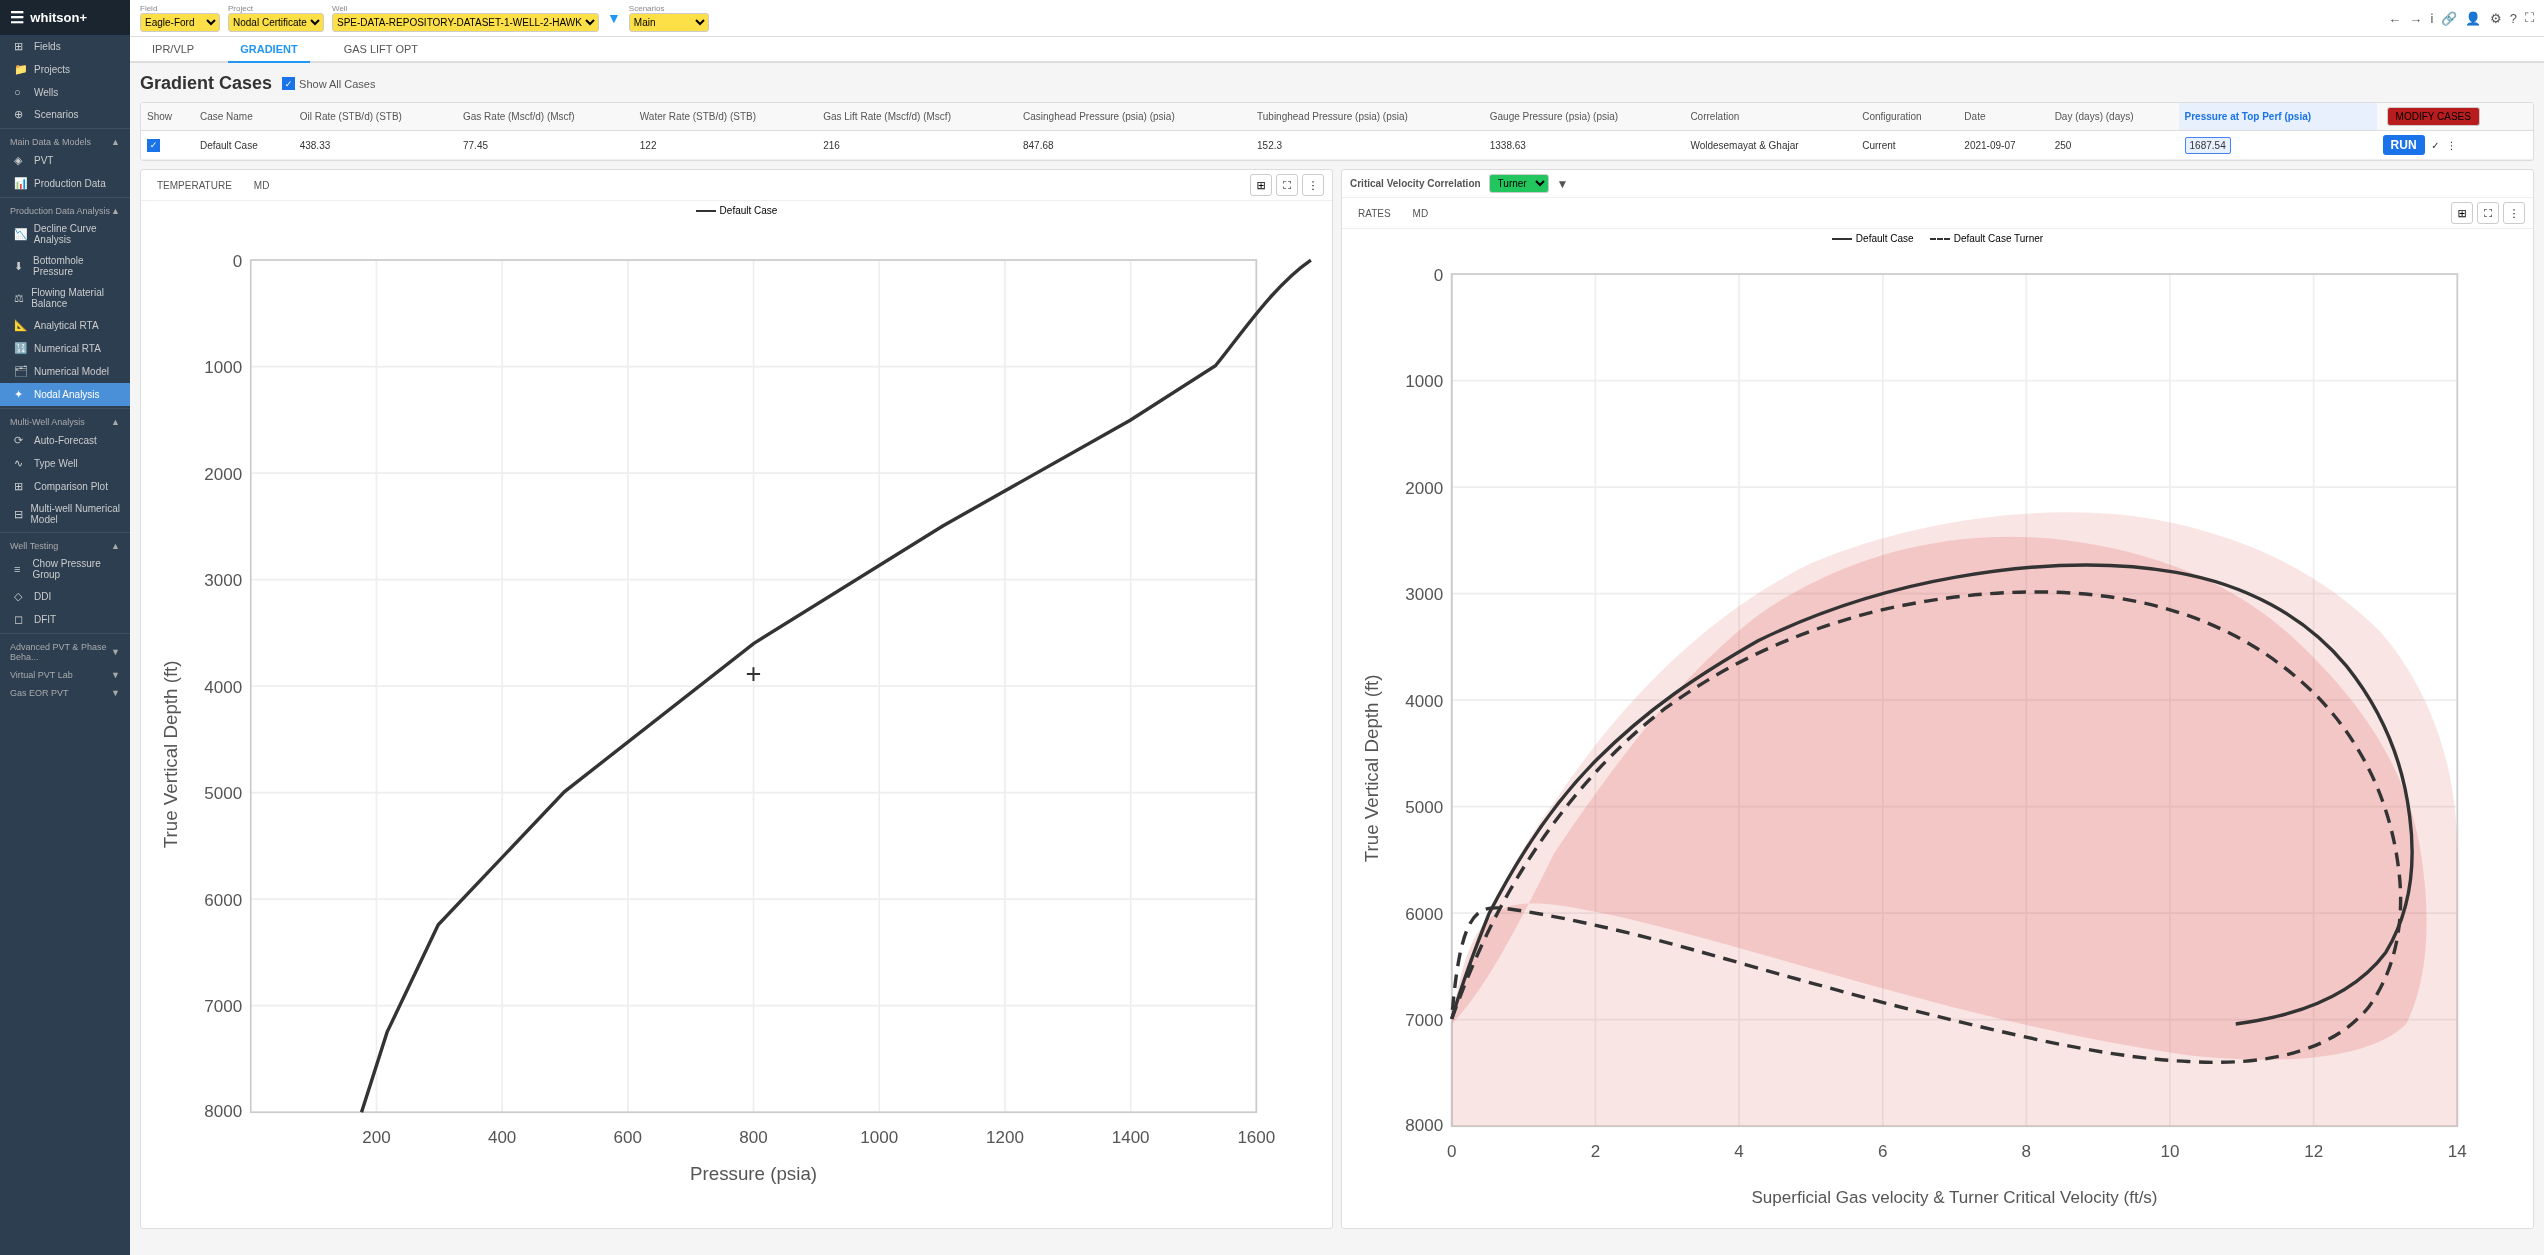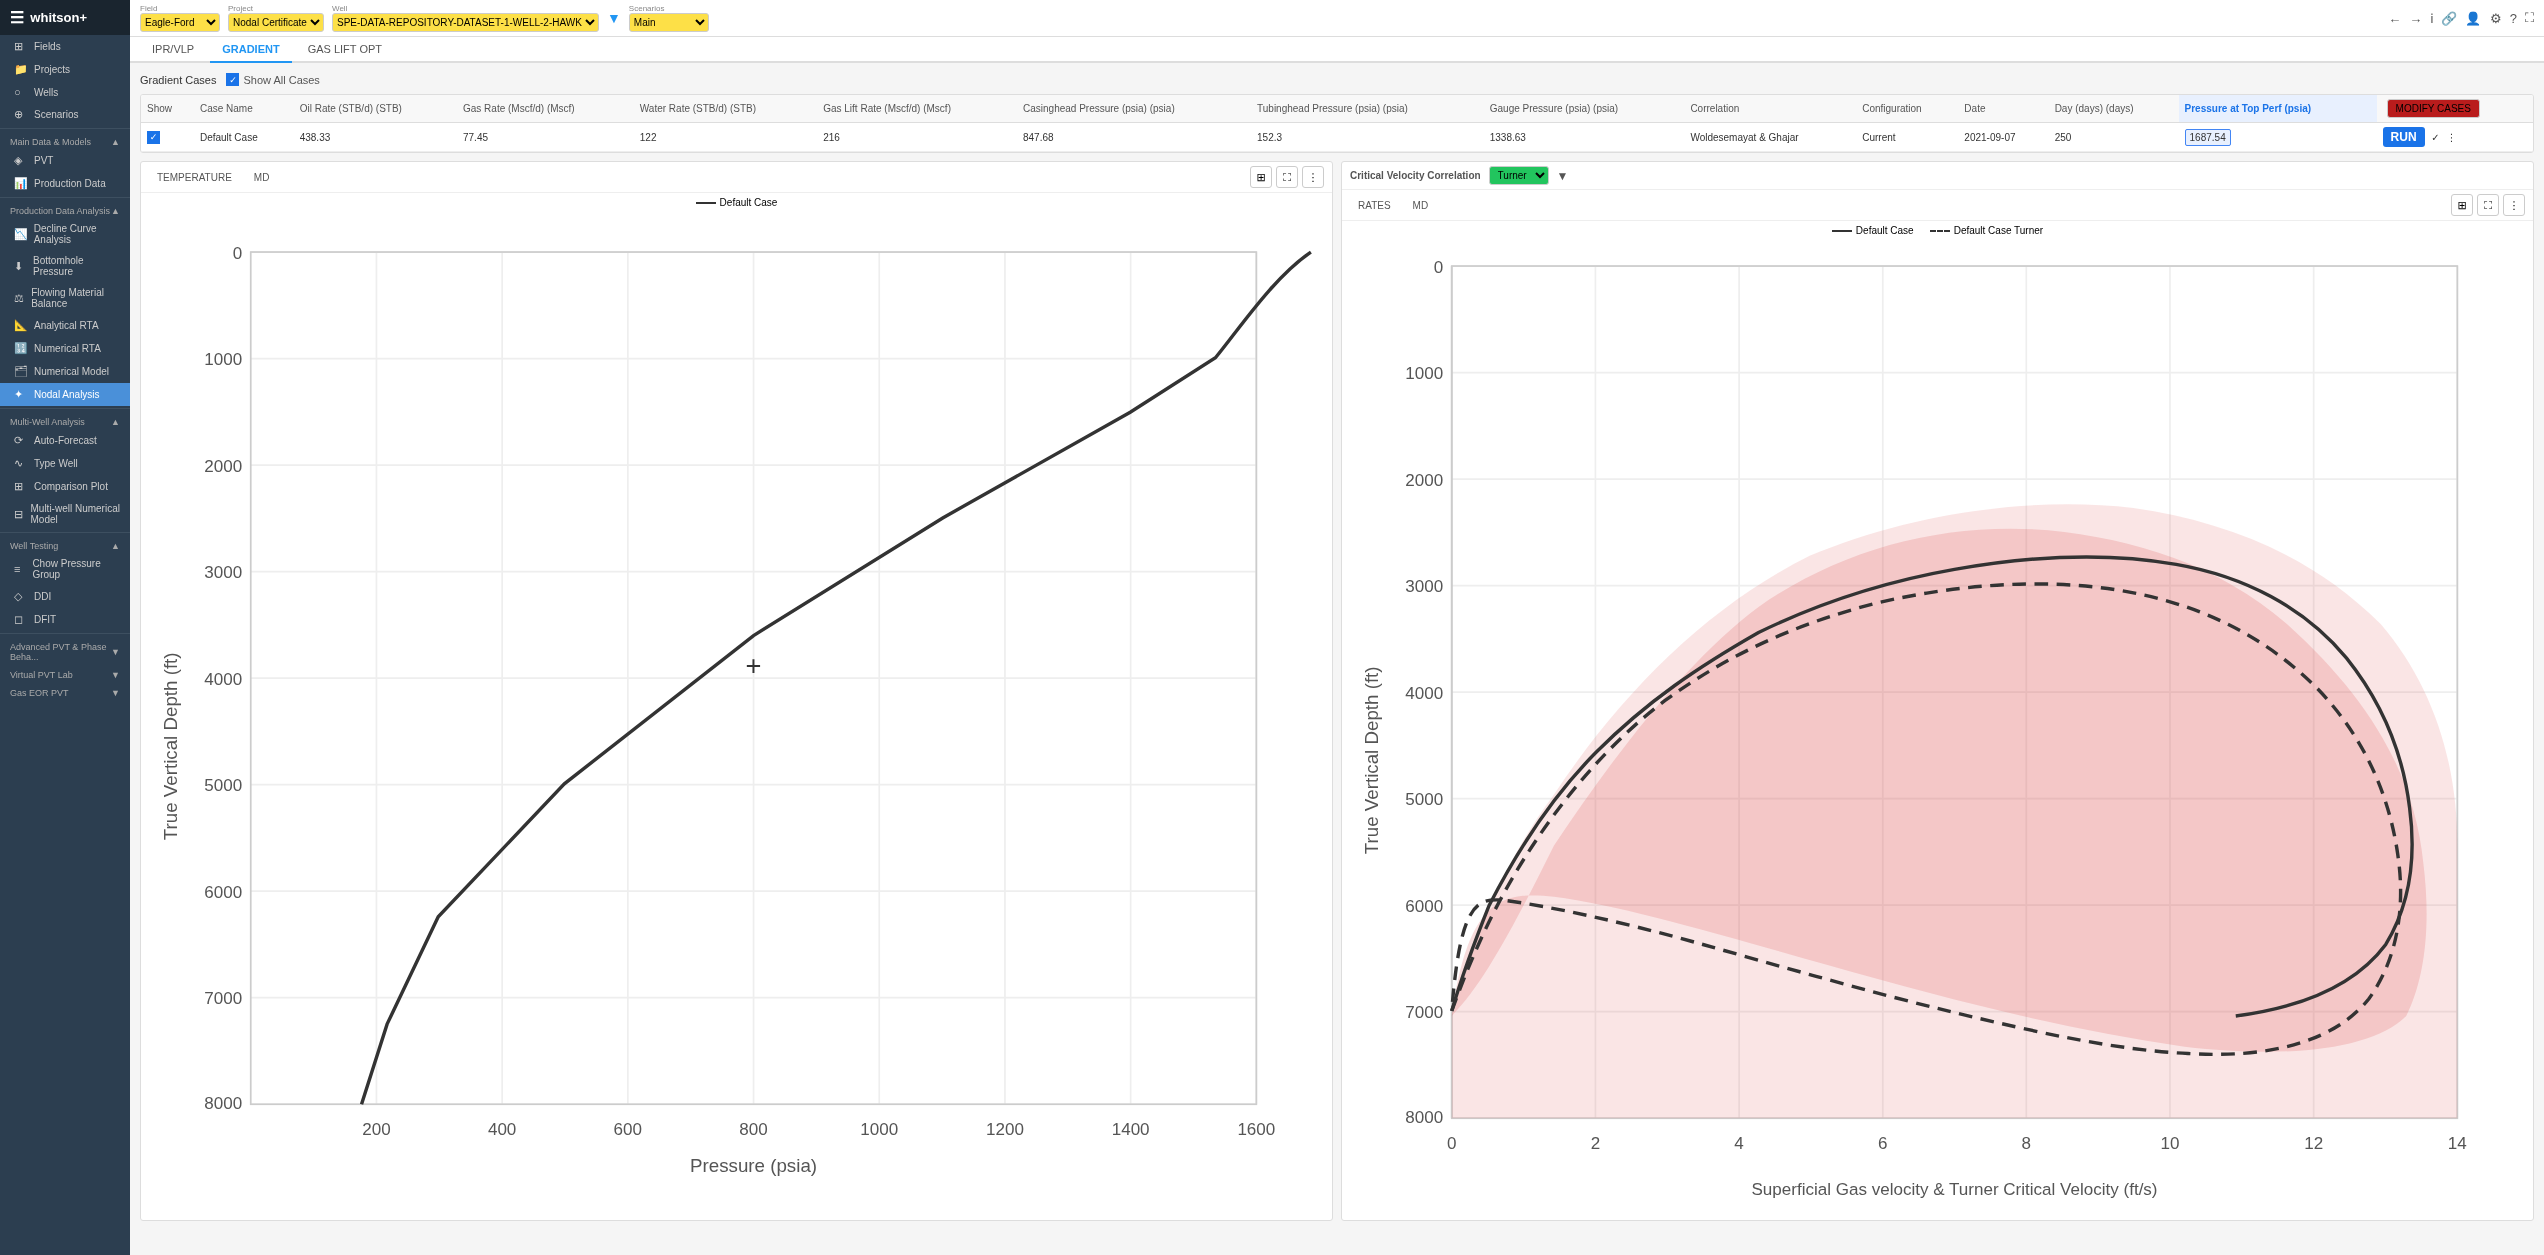--- a/index.html
+++ b/index.html
@@ -89,21 +89,21 @@
     }
     .top-bar-icon { cursor: pointer; font-size: 13px; color: #555; }
 
     
     .nav-tabs {
       background: white;
       border-bottom: 2px solid #ddd;
       display: flex;
       align-items: center;
       padding: 0 10px;
-      gap: 4px;
+      gap: 22px;
     }
     .nav-tab {
       padding: 6px 12px;
       cursor: pointer;
       font-size: 11px;
       color: #555;
       border-bottom: 2px solid transparent;
       margin-bottom: -2px;
     }
     .nav-tab.active {
@@ -120,21 +120,21 @@
       padding: 10px;
     }
 
     
     .gradient-header {
       display: flex;
       align-items: center;
       gap: 10px;
       margin-bottom: 8px;
     }
-    .gradient-title { font-size: 11px; font-weight: normal; color: #333; }
+    .gradient-title { font-size: 18px; font-weight: bold; color: #333; }
     .show-all-label { display: flex; align-items: center; gap: 4px; font-size: 11px; color: #555; }
 
     
     .cases-table-wrapper {
       background: white;
       border: 1px solid #ddd;
       border-radius: 3px;
       margin-bottom: 8px;
       overflow-x: auto;
     }

